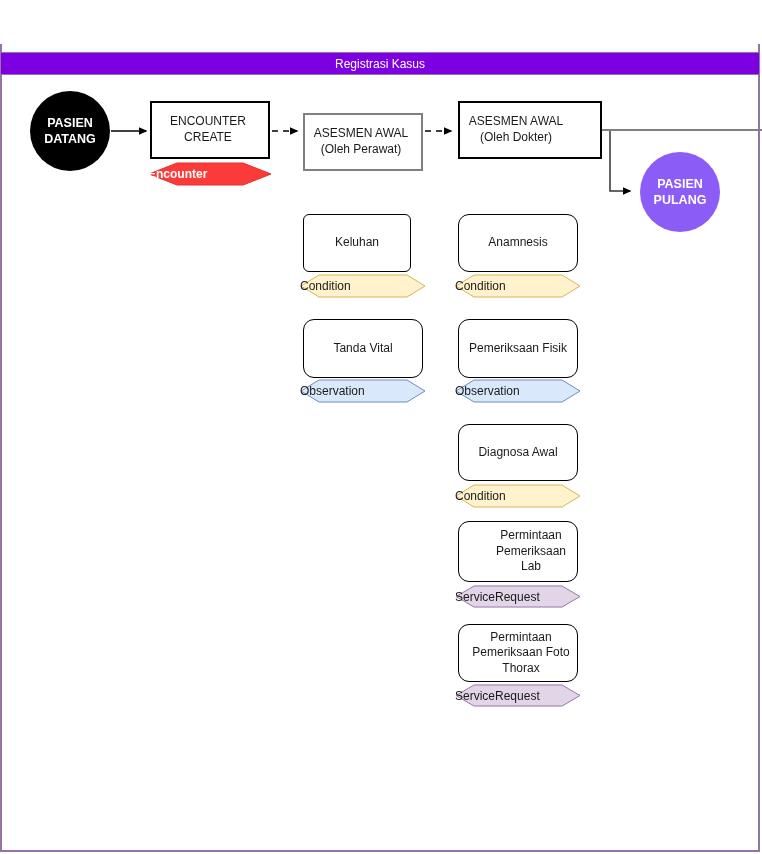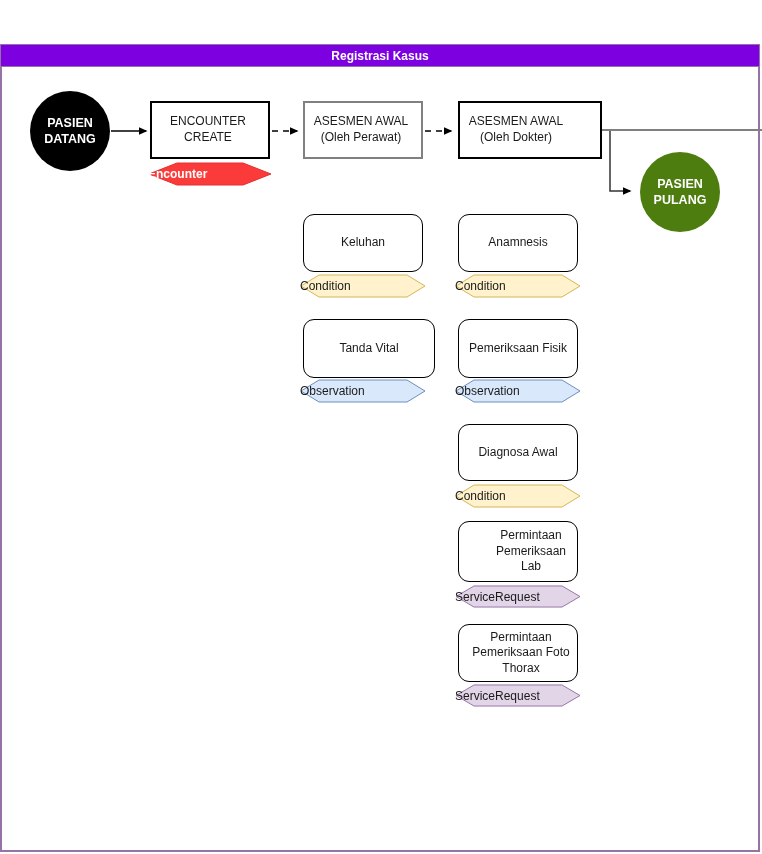--- a/index.html
+++ b/index.html
@@ -6,21 +6,21 @@
   #canvas{
     position:relative;width:762px;height:854px;background:#ffffff;
     font-family:"Liberation Sans", sans-serif;overflow:hidden;
   }
   .abs{position:absolute;box-sizing:border-box;}
   
   .frame-edge{position:absolute;background:#9673A6;}
   
   .header{
     display:flex;align-items:center;justify-content:center;
-    font-weight:bold;font-size:12px;border:1px solid #9673A6;
+    font-weight:normal;font-size:12px;border:1px solid #9673A6;margin-top:8px;
   }
   
   .terminal{
     border-radius:50%;display:flex;align-items:center;justify-content:center;
     text-align:center;font-weight:bold;font-size:12.5px;line-height:1.3;
   }
   .terminal span{display:block;width:62px;}
   
   .proc{
     background:#fff;display:flex;align-items:center;justify-content:flex-start;
@@ -77,43 +77,43 @@
     <span>ENCOUNTER CREATE</span>
   </div>
 
   <div class="abs hex" style="left:148px;top:162px;width:124px;height:24px;">
     <svg viewBox="0 0 124 24" preserveAspectRatio="none">
       <polygon points="1,12 29,1 95,1 123,12 95,23 29,23" fill="#FB3A3A" stroke="#E53030"></polygon>
     </svg>
     <span class="hex-label inv">Encounter</span>
   </div>
 
-  <div class="abs proc" style="left:303px;top:101px;width:120px;height:58px;border:2px solid #808080;">
+  <div class="abs proc" style="left:303px;top:113px;width:120px;height:58px;border:2px solid #808080;">
     <span>ASESMEN AWAL (Oleh Perawat)</span>
   </div>
 
   <div class="abs proc" style="left:458px;top:101px;width:144px;height:58px;border:2px solid #000;">
     <span>ASESMEN AWAL (Oleh Dokter)</span>
   </div>
 
-  <div class="abs terminal" style="left: 640px; top: 152px; width: 80px; height: 80px; background: #4d7c0f; color: rgb(255, 255, 255);">
+  <div class="abs terminal" style="left: 640px; top: 152px; width: 80px; height: 80px; background: #8b5cf6; color: rgb(255, 255, 255);">
     <span>PASIEN PULANG</span>
   </div>
 
-  <div class="abs card" style="left:303px;top:214px;width:120px;height:58px;">
+  <div class="abs card" style="left:303px;top:214px;width:108px;height:58px;border-radius:6px;">
     <span>Keluhan</span>
   </div>
   <div class="abs hex" style="left:300px;top:274px;width:126px;height:24px;">
     <svg viewBox="0 0 126 24" preserveAspectRatio="none">
       <polygon points="1,12 19,1 107,1 125,12 107,23 19,23" fill="#FFF2CC" stroke="#D6B656"></polygon>
     </svg>
     <span class="hex-label">Condition</span>
   </div>
 
-  <div class="abs card" style="left:303px;top:319px;width:132px;height:59px;">
+  <div class="abs card" style="left:303px;top:319px;width:120px;height:59px;">
     <span>Tanda Vital</span>
   </div>
   <div class="abs hex" style="left:300px;top:379px;width:126px;height:24px;">
     <svg viewBox="0 0 126 24" preserveAspectRatio="none">
       <polygon points="1,12 19,1 107,1 125,12 107,23 19,23" fill="#DAE8FC" stroke="#6C8EBF"></polygon>
     </svg>
     <span class="hex-label">Observation</span>
   </div>
 
   <div class="abs card" style="left:458px;top:214px;width:120px;height:58px;">

